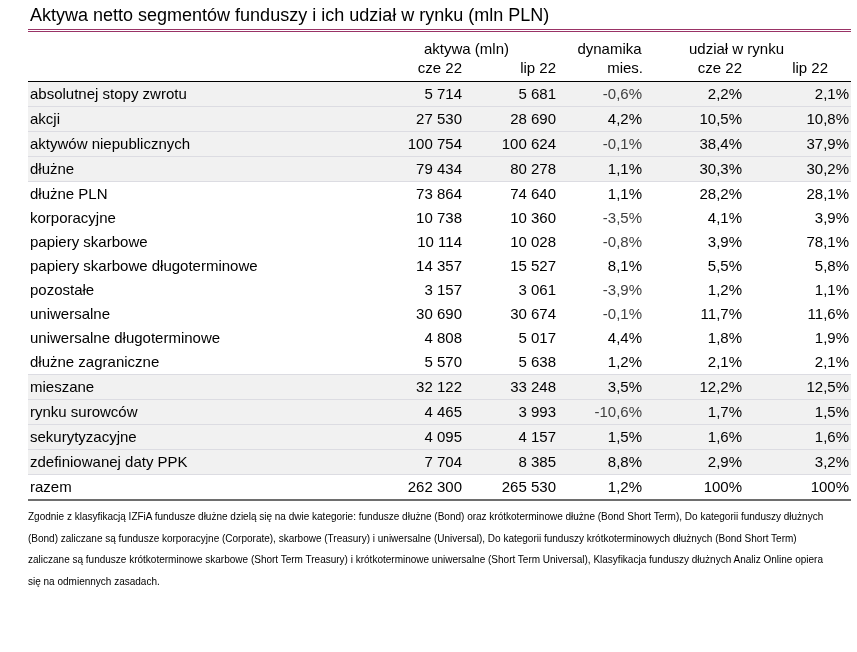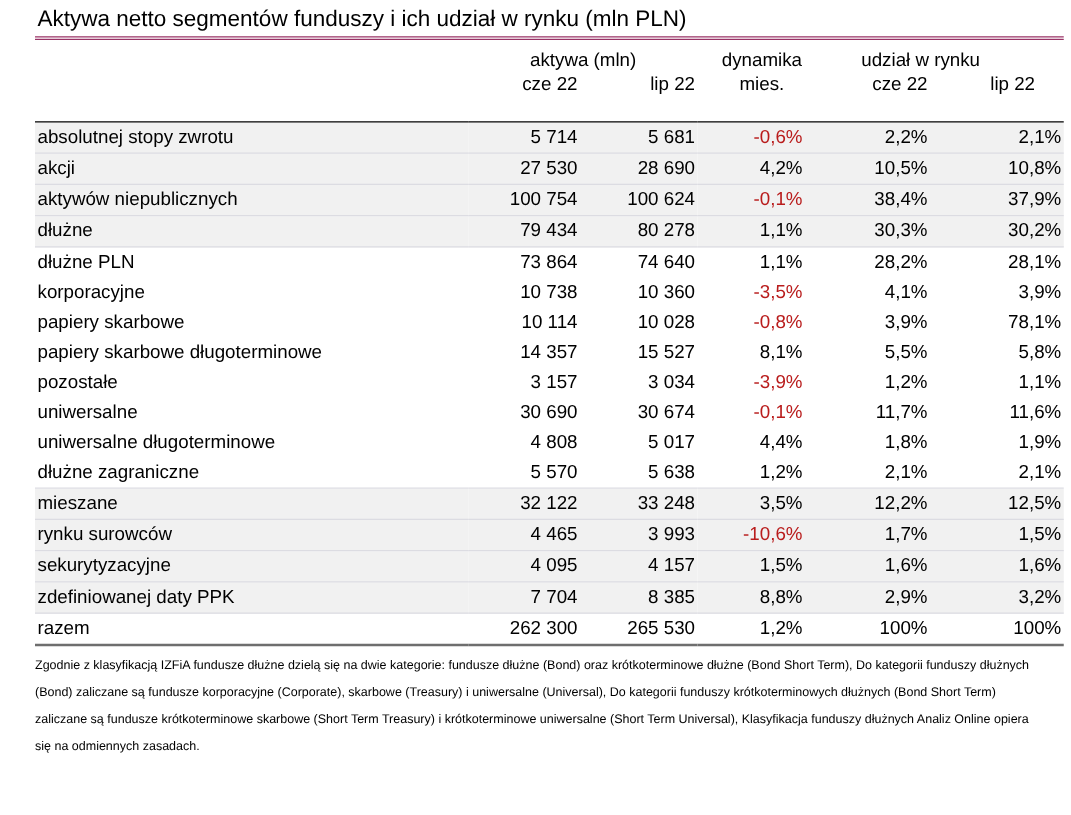--- a/index.html
+++ b/index.html
@@ -35,41 +35,41 @@
   table.funds th {
     font-weight: normal;
     font-size: 15px;
     vertical-align: bottom;
   }
   tr.group-header-row th {
     padding-top: 8px;
     padding-bottom: 1px;
   }
   tr.sub-header-row th {
-    padding-bottom: 21px;
+    padding-bottom: 5px;
     border-bottom: 1px solid #000;
   }
   th.grp { }
   th.grp-dyn { text-align: center; padding-left: 18px; }
   th.grp-udzial { padding-right: 23px; }
   th.sub-num { text-align: right; padding-right: 2px; }
-  th.sub-dyn { text-align: center; padding-left: 18px; }
+  th.sub-dyn { text-align: right; padding-left: 18px; }
   th.sub-last { text-align: right; padding-right: 23px; }
   table.funds td {
     padding: 3px 2px 3px 2px;
     line-height: 18px;
     vertical-align: middle;
   }
   td.label { text-align: left; }
   td.ind0 { padding-left: 5px; }
   td.ind1 { padding-left: 23px; }
   td.ind2 { padding-left: 41px; }
   td.num { text-align: right; padding-right: 2px; }
   td.c5 { padding-right: 23px; }
-  td.neg { color: #b91c1c; }
+  td.neg { color: #404040; }
   tr.shaded td {
     background: #f1f1f1;
     border-top: 1px solid #dcdce2;
     border-bottom: 1px solid #dcdce2;
   }
   tr.total td {
     border-top: 1px solid #000;
     border-bottom: 2px solid #6e6e6e;
   }
   .footnote {
@@ -172,21 +172,21 @@
           <td class="label ind2">papiery skarbowe długoterminowe</td>
           <td class="num c1">14 357</td>
           <td class="num c2">15 527</td>
           <td class="num c3">8,1%</td>
           <td class="num c4">5,5%</td>
           <td class="num c5">5,8%</td>
         </tr>
         <tr>
           <td class="label ind2">pozostałe</td>
           <td class="num c1">3 157</td>
-          <td class="num c2">3 034</td>
+          <td class="num c2">3 061</td>
           <td class="num c3 neg">-3,9%</td>
           <td class="num c4">1,2%</td>
           <td class="num c5">1,1%</td>
         </tr>
         <tr>
           <td class="label ind2">uniwersalne</td>
           <td class="num c1">30 690</td>
           <td class="num c2">30 674</td>
           <td class="num c3 neg">-0,1%</td>
           <td class="num c4">11,7%</td>

